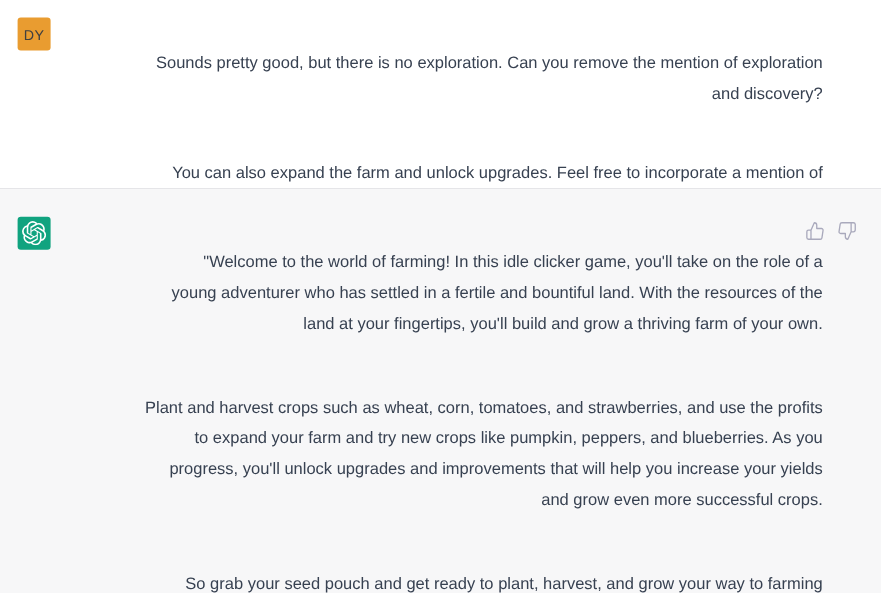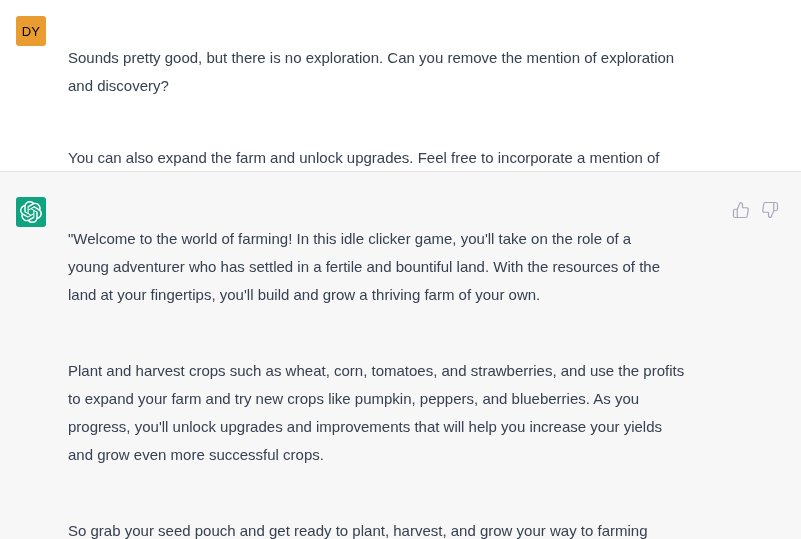--- a/index.html
+++ b/index.html
@@ -23,31 +23,31 @@
     background: #f7f7f8;
   }
   .msg-inner { display: flex; align-items: flex-start; }
   .avatar {
     width: 30px; height: 30px; flex: 0 0 30px;
     border-radius: 3px;
     display: flex; align-items: center; justify-content: center;
     user-select: none;
   }
   .user-avatar {
-    color: #000000; font-size: 13px; font-weight: 400; letter-spacing: 0.3px;
+    color: #404040; font-size: 13px; font-weight: 400; letter-spacing: 0.3px;
   }
   .ai-avatar svg { display: block; }
   .content {
     margin-left: 22px;
     width: 680px;
     font-size: 15px;
     line-height: 28px;
     white-space: pre-line;
   }
-  .content p { margin: 0 0 16px 0; padding: 0; }
+  .content p { margin: 0 0 16px 0; padding: 0; text-align: right; }
   .content p:last-child { margin-bottom: 0; }
   .msg.assistant .content p { margin-bottom: 20px; }
   .msg.assistant .content p:last-child { margin-bottom: 0; }
   .actions {
     position: absolute;
     top: 29px; right: 22px;
     display: flex; gap: 11px;
   }
   .icon-btn {
     background: none; border: none; padding: 0; margin: 0;

